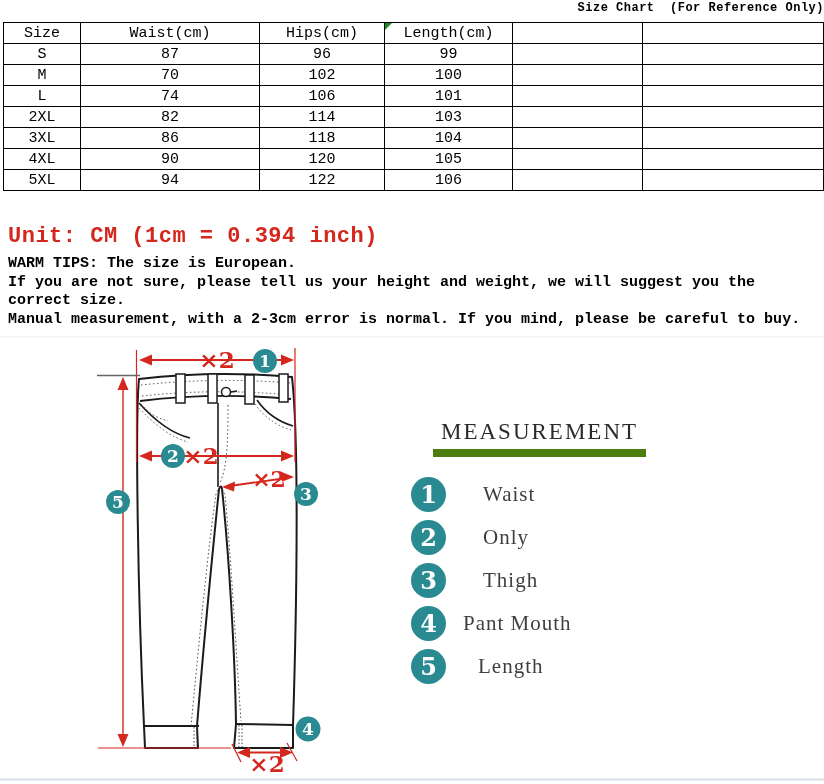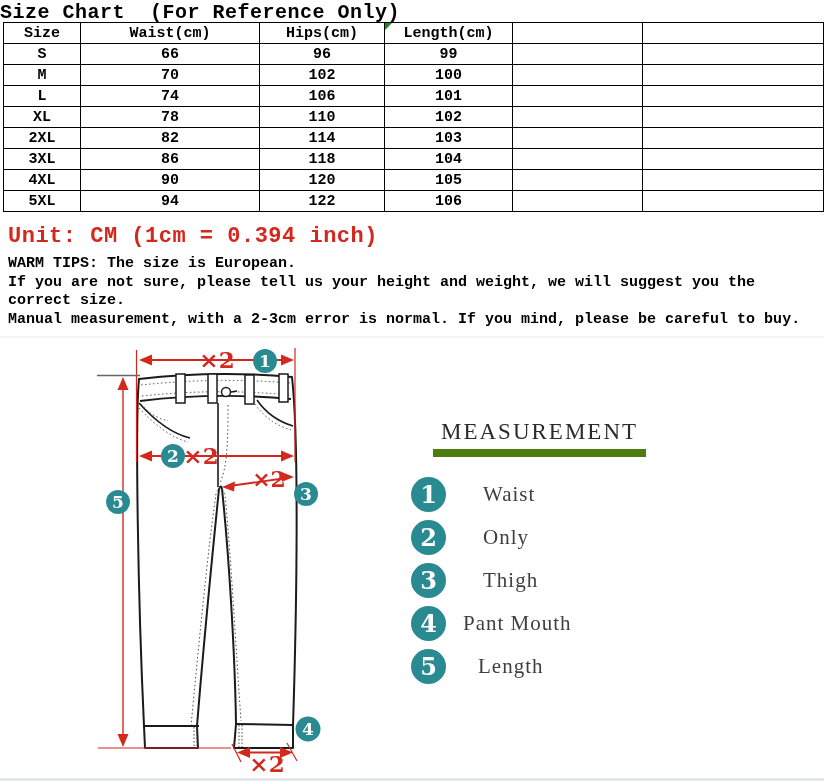--- a/index.html
+++ b/index.html
@@ -2,29 +2,29 @@
 <html><head>
 <meta charset="utf-8">
 <style>
   html,body{margin:0;padding:0;}
   body{
     width:824px;height:784px;position:relative;background:#ffffff;
     font-family:"Liberation Mono","DejaVu Sans Mono",monospace;color:#000;
     overflow:hidden;
   }
   .chart-title{
-    position:absolute;top:1px;left:0;width:100%;text-align:left;
-    font-size:20px;font-weight:bold;white-space:pre;letter-spacing:.5px;
+    position:absolute;top:1px;left:0;width:100%;text-align:right;
+    font-size:12px;font-weight:bold;white-space:pre;letter-spacing:.5px;
   }
   table.size-table{
     position:absolute;left:3px;top:22px;border-collapse:collapse;table-layout:fixed;
   }
   table.size-table th,table.size-table td{
     border:1px solid #000;height:20px;padding:0;text-align:center;
-    font-size:15px;font-weight:bold;font-family:inherit;overflow:hidden;white-space:nowrap;
+    font-size:15px;font-weight:normal;font-family:inherit;overflow:hidden;white-space:nowrap;
   }
   .green-marker{
     position:absolute;left:385px;top:23px;width:0;height:0;
     border-top:7px solid #1e8a1e;border-right:7px solid transparent;
   }
   .unit-note{
     position:absolute;left:8px;top:224px;font-size:22px;font-weight:bold;
     color:#d4271d;white-space:pre;letter-spacing:.5px;
   }
   .tips-block{
@@ -77,47 +77,39 @@
       <tr>
         <th>Size</th>
         <th>Waist(cm)</th>
         <th>Hips(cm)</th>
         <th>Length(cm)</th>
         <th></th>
         <th></th>
       </tr>
       <tr>
         <td>S</td>
-        <td>66</td>
+        <td>87</td>
         <td>96</td>
         <td>99</td>
         <td></td>
         <td></td>
       </tr>
       <tr>
         <td>M</td>
         <td>70</td>
         <td>102</td>
         <td>100</td>
         <td></td>
         <td></td>
       </tr>
       <tr>
         <td>L</td>
         <td>74</td>
         <td>106</td>
         <td>101</td>
-        <td></td>
-        <td></td>
-      </tr>
-      <tr>
-        <td>XL</td>
-        <td>78</td>
-        <td>110</td>
-        <td>102</td>
         <td></td>
         <td></td>
       </tr>
       <tr>
         <td>2XL</td>
         <td>82</td>
         <td>114</td>
         <td>103</td>
         <td></td>
         <td></td>

